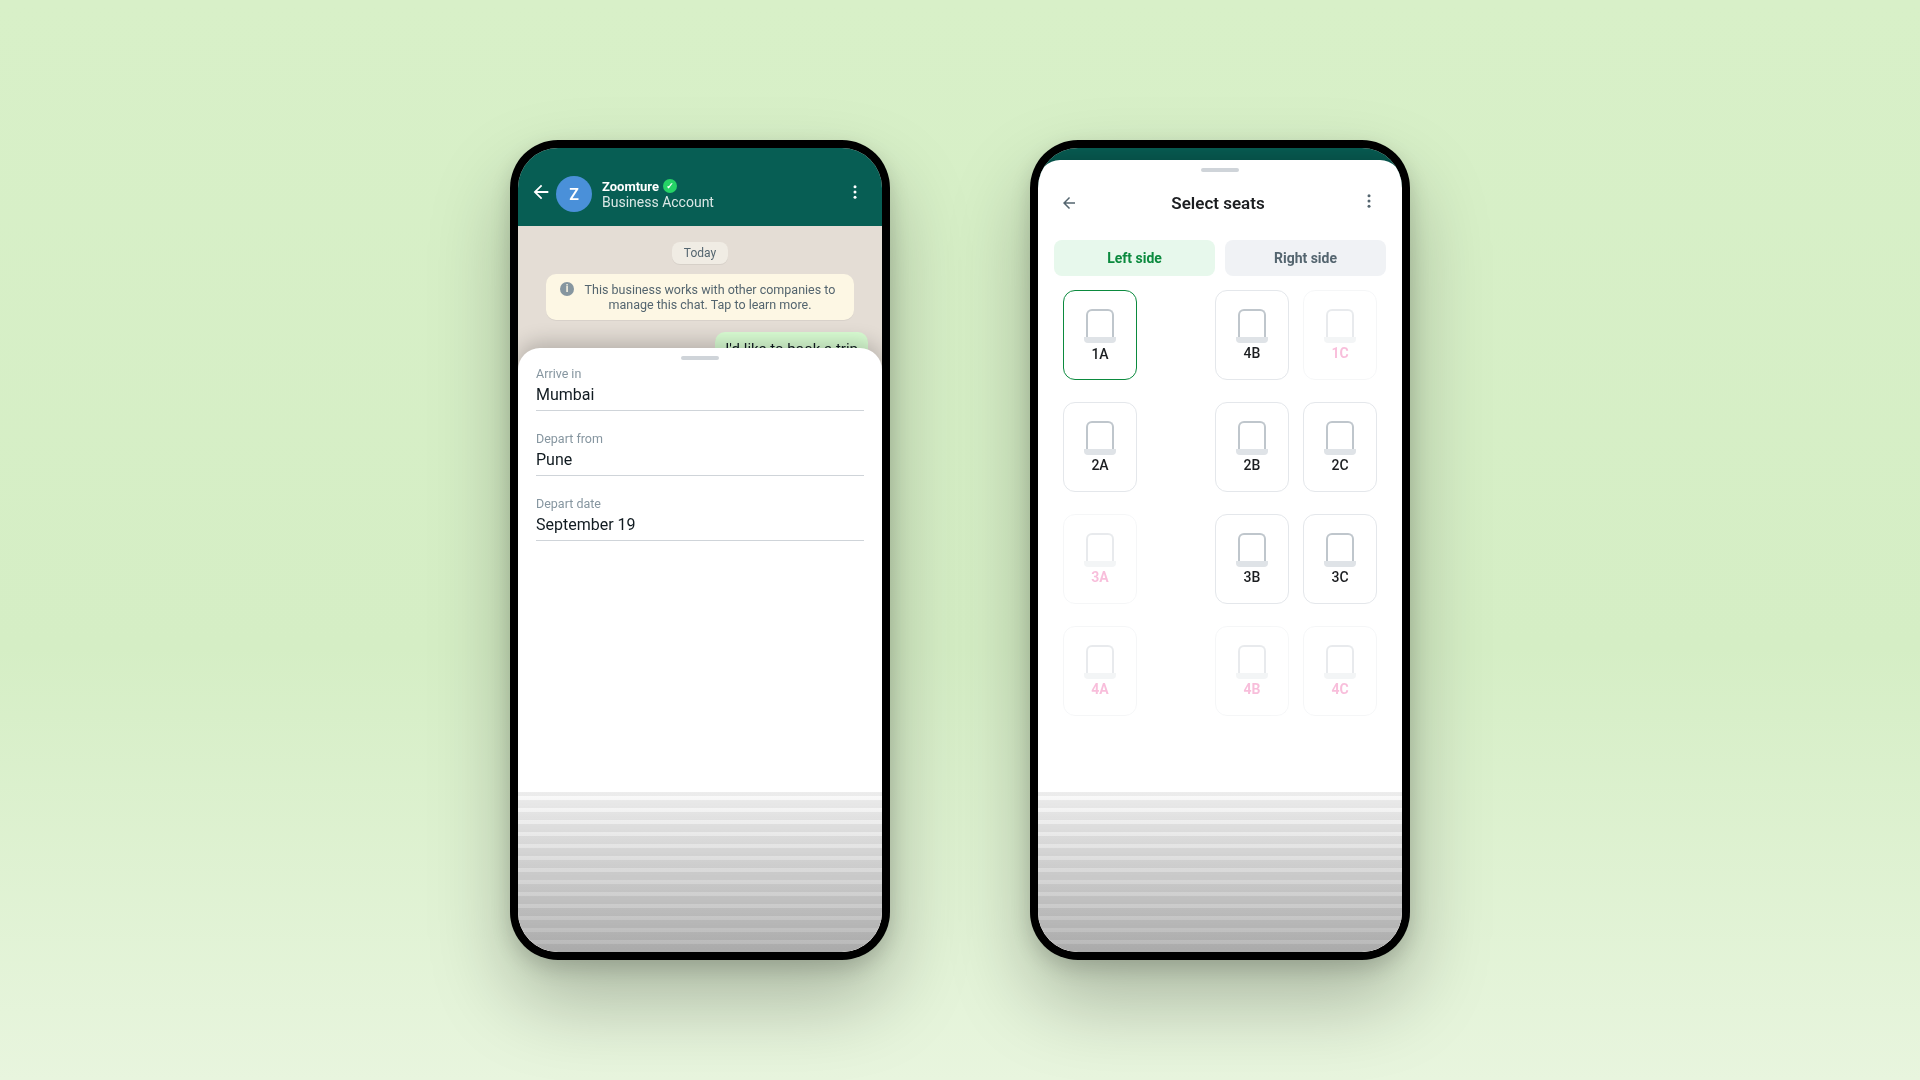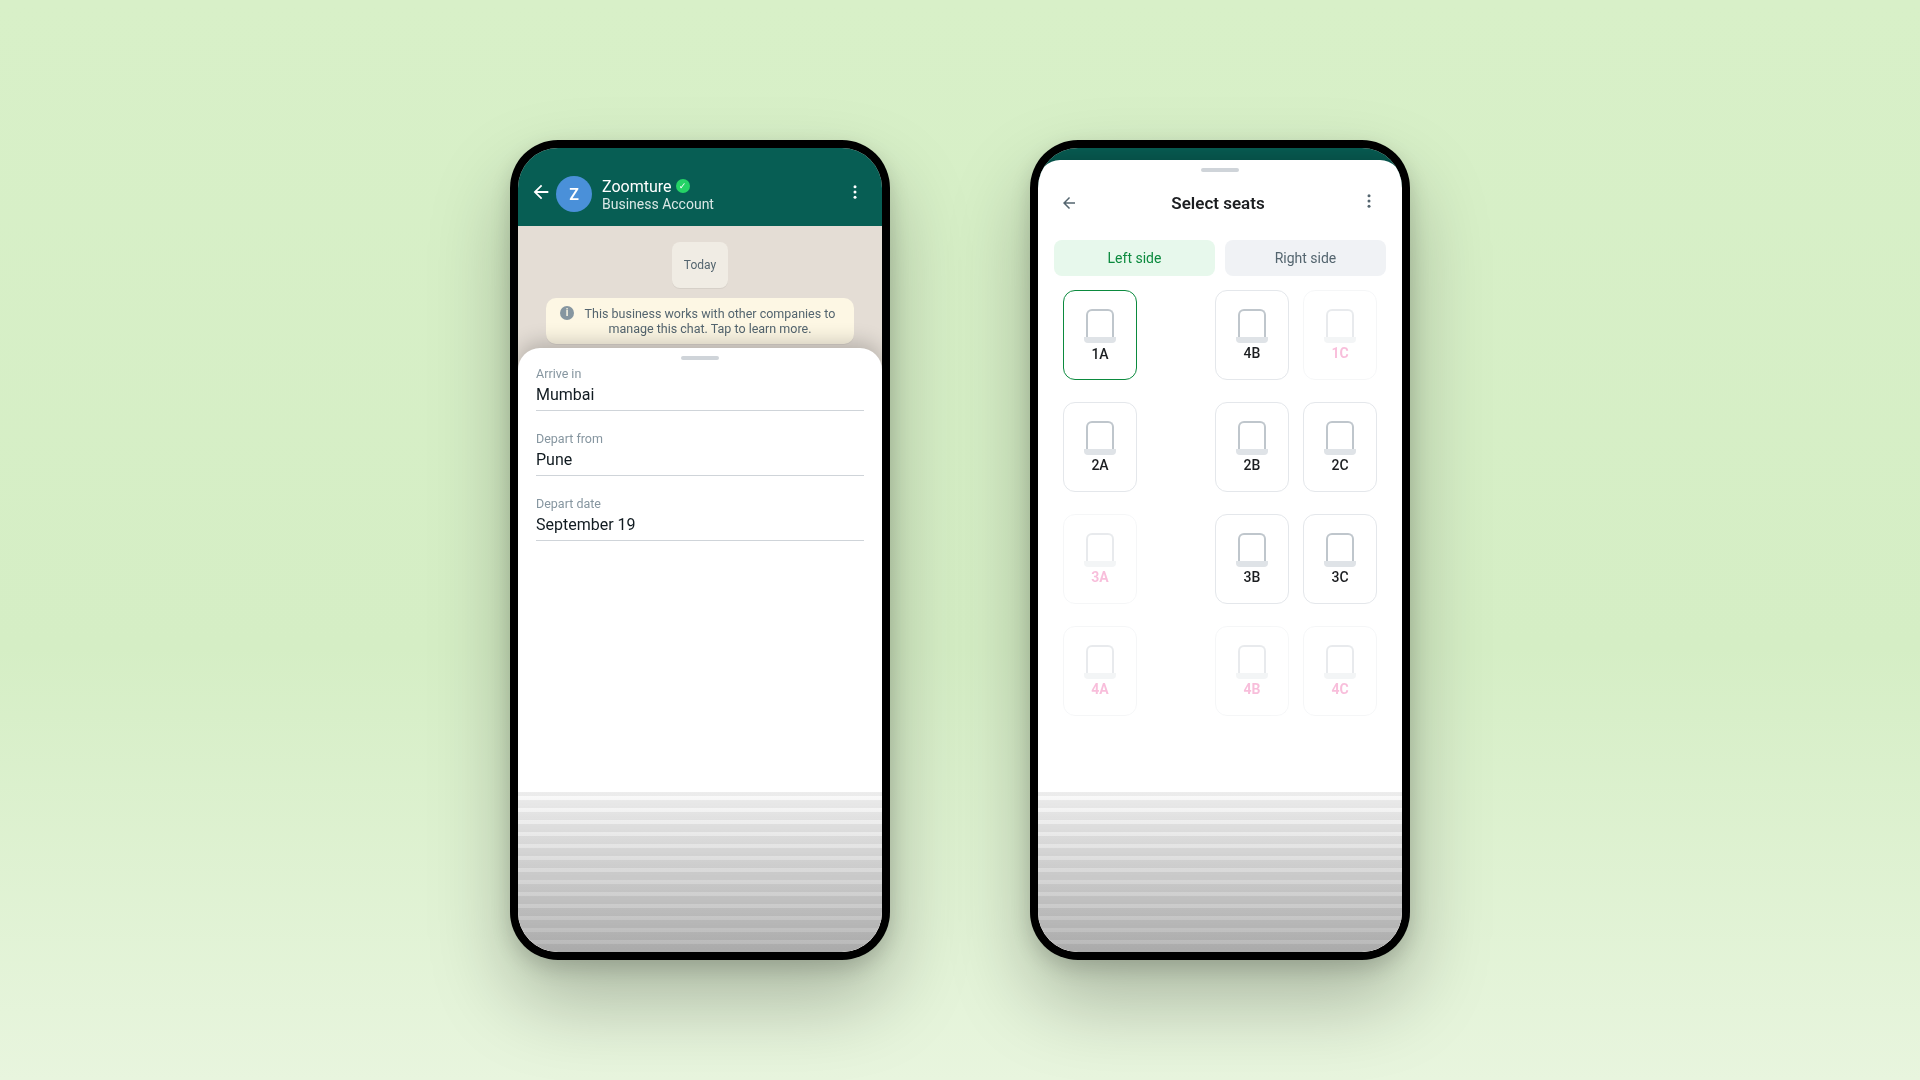--- a/index.html
+++ b/index.html
@@ -44,36 +44,36 @@
   .back-arrow svg { width: 22px; height: 22px; fill: #fff; }
   .avatar {
     width: 36px; height: 36px;
     border-radius: 50%;
     background: #4a90d9;
     display: flex; align-items: center; justify-content: center;
     color: #fff; font-weight: 600; font-size: 16px;
     margin-right: 10px;
   }
   .hdr-text { flex: 1; }
-  .hdr-name { font-size: 16px; font-weight: 400; display: flex; align-items: center; gap: 4px; }
+  .hdr-name { font-size: 13px; font-weight: 700; display: flex; align-items: center; gap: 4px; }
   .verified { width: 14px; height: 14px; border-radius: 50%; background: #25d366; display: inline-flex; align-items:center; justify-content:center; }
   .verified::after { content: "✓"; font-size: 9px; color: #fff; }
   .hdr-sub { font-size: 14px; opacity: .85; }
   .kebab { padding: 8px; }
   .kebab svg { width: 18px; height: 18px; fill: #fff; }
   .kebab-dark svg { fill: #54656f; }
 
   .chat-body { padding: 8px 10px; }
   .date-pill {
     margin: 8px auto 10px;
     width: fit-content;
     background: #f0ece4;
     color: #54656f;
     font-size: 12px;
-    padding: 16px 12px;
+    padding: 4px 12px;
     border-radius: 8px;
     box-shadow: 0 1px 0 rgba(0,0,0,.06);
   }
   .sys-bubble {
     background: #fdf7e4;
     color: #54656f;
     font-size: 12.5px;
     text-align: center;
     padding: 8px 14px;
     border-radius: 10px;
@@ -165,21 +165,21 @@
 
   
   .side-tabs {
     display: flex; gap: 10px;
     padding: 6px 16px 14px;
   }
   .side-tab {
     flex: 1; text-align: center;
     padding: 10px 0;
     border-radius: 8px;
-    font-size: 14px; font-weight: 400;
+    font-size: 14px; font-weight: 700;
     background: #f0f2f5; color: #54656f;
   }
   .side-tab.active { background: #e7f8ec; color: #0b8a3e; }
 
   .seat-grid {
     padding: 0 16px;
     display: grid;
     grid-template-columns: 74px 50px 74px 74px;
     justify-content: center;
     row-gap: 22px;

